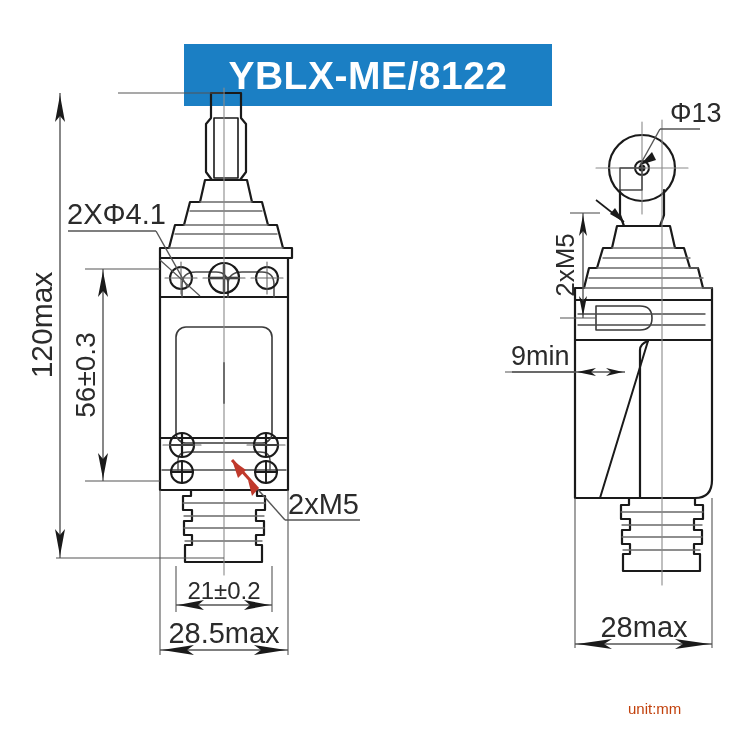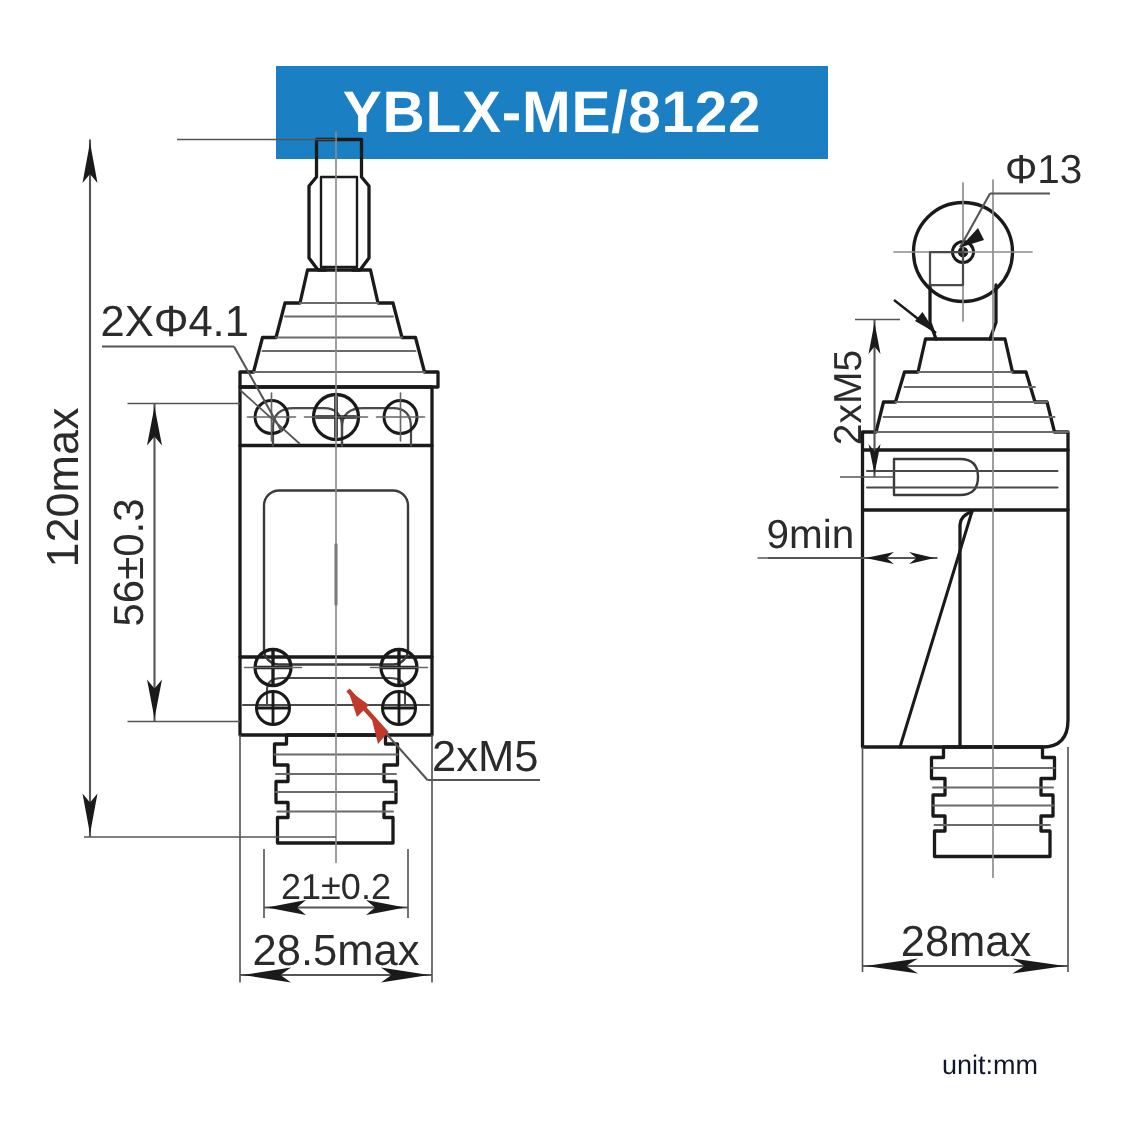--- a/index.html
+++ b/index.html
@@ -37,22 +37,22 @@
     font-size: 39px;
     font-weight: bold;
     letter-spacing: 0.5px;
     font-family: "Liberation Sans", sans-serif;
     line-height: 1;
   }
   .unit-note {
     position: absolute;
     left: 628px;
     top: 700px;
-    font-size: 18px;
-    color: #0f172a;
+    font-size: 15px;
+    color: #c2410c;
     font-family: "Liberation Sans", sans-serif;
   }
   svg { display: block; }
   .drawing-svg {
     position: absolute;
     left: 0;
     top: 0;
   }
   text.dim {
     font-family: "Liberation Sans", sans-serif;

